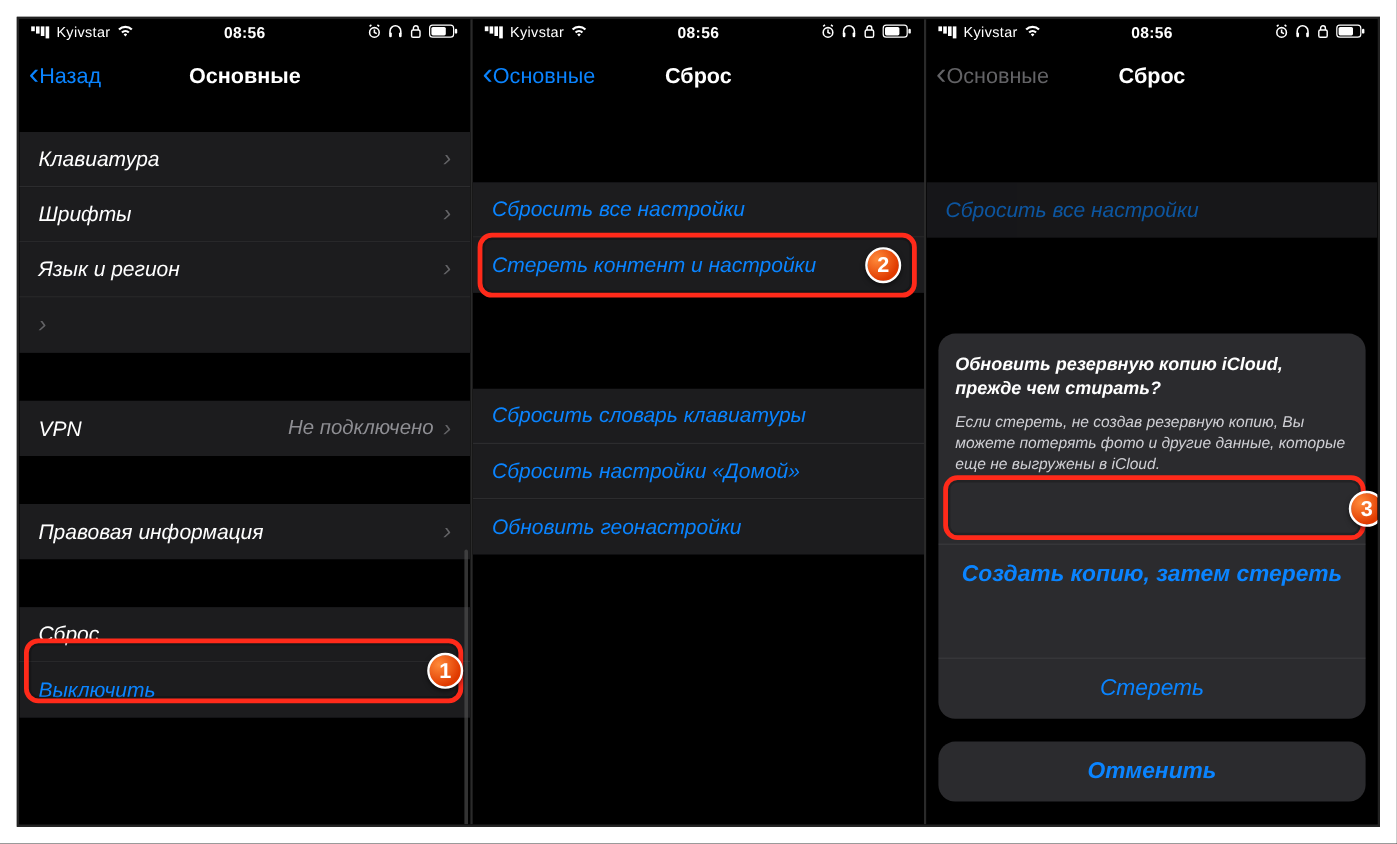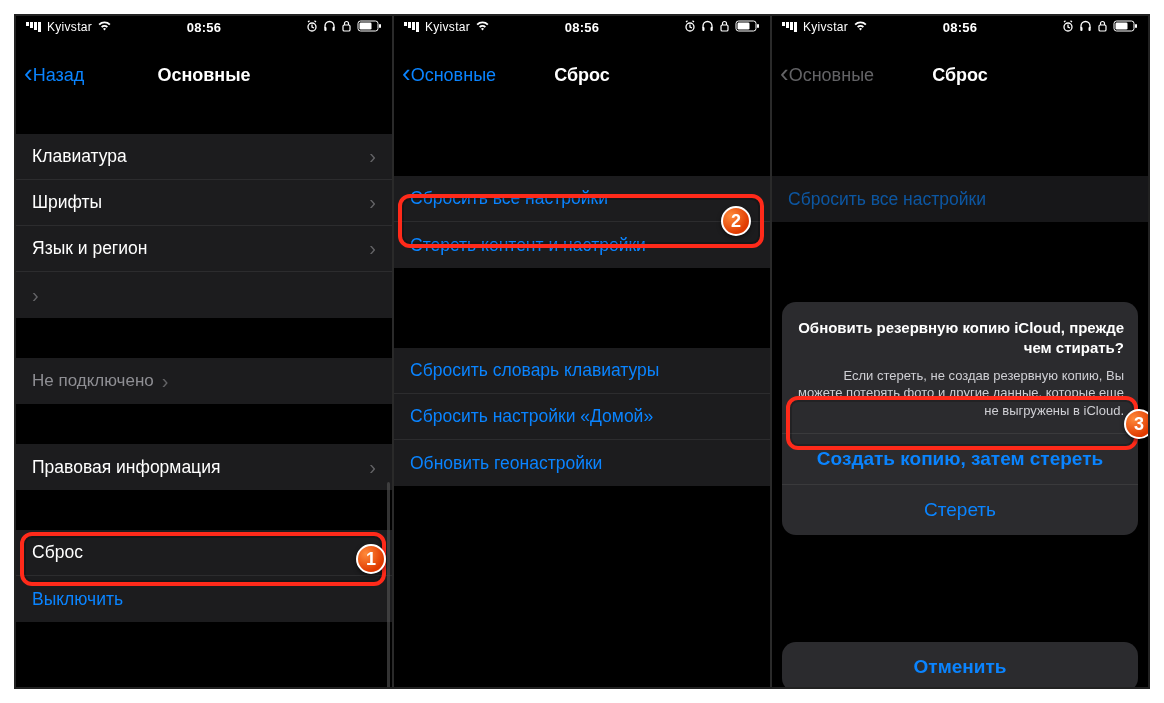--- a/index.html
+++ b/index.html
@@ -21,21 +21,20 @@
   }
   .phone {
     flex: 1 1 0;
     position: relative;
     background: #000;
     display: flex;
     flex-direction: column;
     color: #fff;
     border-right: 2px solid #2a2a2a;
     overflow: hidden;
-    gap: 12px;
   }
   .phone:last-child { border-right: none; }
 
   
   .status {
     height: 22px;
     display: flex;
     align-items: center;
     justify-content: space-between;
     padding: 0 10px;
@@ -72,21 +71,21 @@
   .nav .title {
     position: absolute;
     left: 50%;
     transform: translateX(-50%);
     font-size: 18px;
     font-weight: 600;
   }
   .nav.dim .back { color: #636366; }
 
   
-  .content { flex: 1; overflow-y: hidden; position: relative; }
+  .content { flex: 1; overflow-y: hidden; position: relative; font-style: italic; }
   .group { margin: 22px 0 0 0; background:#111113; }
   .group.tight { margin-top: 48px; }
   .row {
     background: #1c1c1e;
     min-height: 46px;
     display: flex;
     align-items: center;
     padding: 0 16px;
     font-size: 17.5px;
     position: relative;
@@ -124,30 +123,31 @@
     pointer-events:none;
     z-index: 50;
   }
   .sheet {
     position: absolute;
     left: 10px; right: 10px; top: 190px;
     background: #2b2b2e;
     border-radius: 14px;
     overflow: hidden;
   }
-  .sheet-head { padding: 16px 14px 14px; text-align:right; }
+  .sheet-head { padding: 16px 14px 14px; text-align:left; }
   .sheet-head .t { font-size:15px; font-weight:600; color:#fff; margin-bottom:8px; line-height:1.35;}
   .sheet-head .d { font-size:13px; color:#cfcfd4; line-height:1.35;}
   .sheet-btn {
     border-top:1px solid #3a3a3c;
     text-align:center;
     padding: 14px 10px;
     font-size: 19px;
     color:#0a84ff;
     cursor:pointer;
+    margin-top:44px;
   }
   .sheet-cancel {
     position:absolute; left:10px; right:10px;
     background:#2b2b2e;
     border-radius:14px;
     text-align:center;
     padding:14px;
     font-size:19px;
     color:#0a84ff;
     font-weight:600;
@@ -226,20 +226,21 @@
             <span class="label">Язык и регион</span>
             <span class="chev-r">›</span>
           </div>
         <div class="row white">
             <span class="chev-r">›</span>
           </div>
       </div>
       <div class="gap"></div>
       <div class="group" style="margin-top:0">
         <div class="row white">
+            <span class="label">VPN</span>
             <span class="value">Не подключено</span>
             <span class="chev-r">›</span>
           </div>
       </div>
       <div class="gap"></div>
       <div class="group" style="margin-top:0">
         <div class="row white">
             <span class="label">Правовая информация</span>
             <span class="chev-r">›</span>
           </div>

